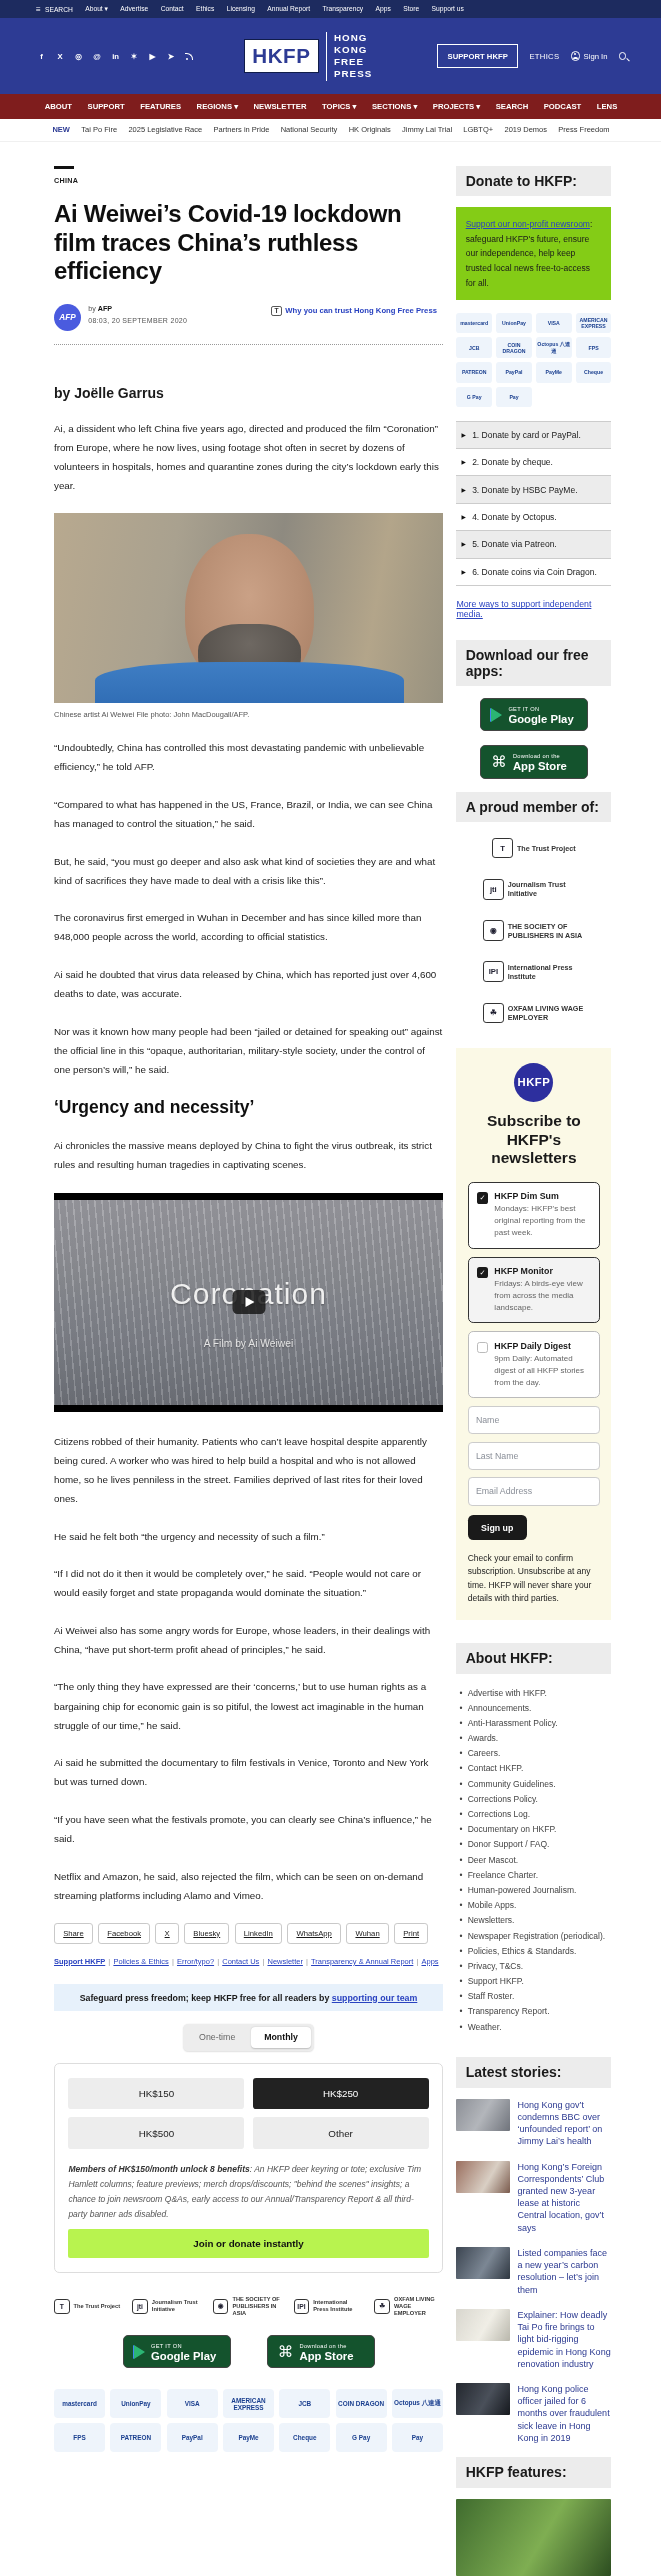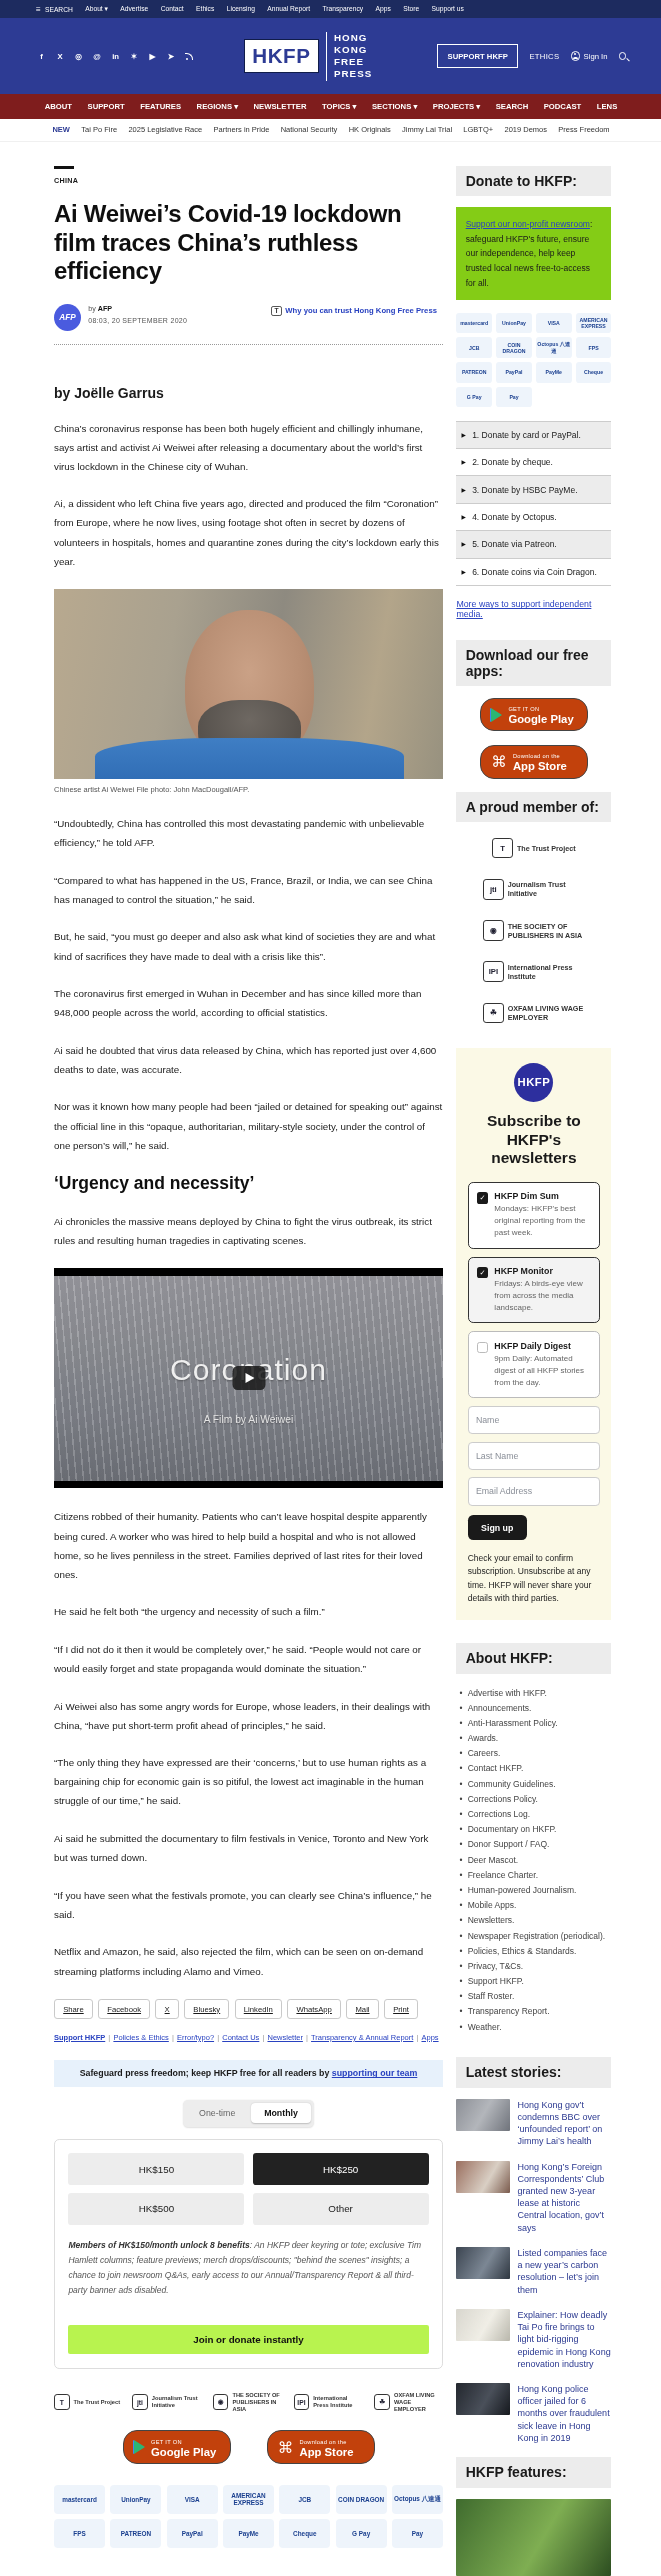--- a/index.html
+++ b/index.html
@@ -184,39 +184,39 @@
   .toggle .opt.sel { background: #fff; color: #111; font-weight: bold; box-shadow: 0 0.5px 1.5px rgba(0,0,0,0.2); }
   .amounts {
     border: 0.5px solid #ddd; border-radius: 5.2px; padding: 13.4px; margin-bottom: 20.6px;
   }
   .amount-grid { display: grid; grid-template-columns: 1fr 1fr; gap: 8.2px; margin-bottom: 13.4px; }
   .amount {
     background: #ededed; border: none; border-radius: 3.1px; font-size: 9.8px;
     padding: 10.3px 0; text-align: center; cursor: pointer; color: #222;
   }
   .amount.sel { background: #222; color: #fff; }
-  .benefits { font-style: italic; color: #555; font-size: 8.5px; line-height: 1.75; margin-bottom: 27px; }
+  .benefits { font-style: italic; color: #555; font-size: 8.5px; line-height: 1.75; margin-bottom: 7px; }
   .benefits b { color: #333; }
   .cta-btn {
     display: block; width: 100%; background: #b8f34f; color: #111;
     font-weight: bold; font-size: 9.8px; text-align: center;
     padding: 9.3px 0; border: none; border-radius: 2.1px; cursor: pointer;
   }
   
   .trust-row { display: flex; align-items: center; justify-content: space-between; margin: 23px 0 17.5px; }
   .tbadge { display: flex; align-items: center; gap: 4.1px; cursor: pointer; }
   .tbadge .ticon {
     width: 15.5px; height: 15.5px; border: 1px solid #333; border-radius: 3.1px;
     display: flex; align-items: center; justify-content: center;
     font-weight: bold; font-size: 6.7px; color: #223; flex: none;
   }
   .tbadge .tlabel { font-size: 5.7px; font-weight: bold; color: #333; line-height: 1.25; max-width: 49px; }
   .app-badges { display: flex; gap: 36px; justify-content: center; margin-bottom: 20.6px; }
   .store-badge {
-    background: #c2410c; color: #fff; border-radius: 14px; border: 0.5px solid #444;
+    background: #14532d; color: #fff; border-radius: 5px; border: 0.5px solid #444;
     display: flex; align-items: center; gap: 6.2px; padding: 5.2px 10.3px; cursor: pointer; width: 108px;
   }
   .gp-tri { width: 0; height: 0; border-top: 7.2px solid transparent; border-bottom: 7.2px solid transparent; border-left: 11.3px solid #2bb673; filter: drop-shadow(-1px 0 0 #4285f4); }
   .apple-glyph { font-size: 15.5px; line-height: 1; }
   .store-txt .small { font-size: 5.7px; letter-spacing: 0.3px; }
   .store-txt .big { font-size: 11.3px; font-weight: bold; line-height: 1.1; }
   
   .pay-grid { display: grid; grid-template-columns: repeat(7,1fr); gap: 5.2px; margin-bottom: 24px; }
   .pay-grid .pay {
     background: #eef4fb; border-radius: 4.1px; height: 29px;
@@ -404,21 +404,20 @@
       <div class="trust-line">
         <span class="trust-t">T</span>
         <a class="trust-link">Why you can trust Hong Kong Free Press</a>
       </div>
     </div>
     <div class="dotted-sep"></div>
 
     <div class="sub-byline">by Joëlle Garrus</div>
 
     <div>
-        <p>China’s coronavirus response has been both hugely efficient and chillingly inhumane, says artist and activist Ai Weiwei after releasing a documentary about the world’s first virus lockdown in the Chinese city of Wuhan.</p>
         <p>Ai, a dissident who left China five years ago, directed and produced the film “Coronation” from Europe, where he now lives, using footage shot often in secret by dozens of volunteers in hospitals, homes and quarantine zones during the city’s lockdown early this year.</p>
       </div>
 
     <div class="photo">
       <div class="face"></div>
       <div class="beard"></div>
       <div class="shirt"></div>
     </div>
     <div class="caption">Chinese artist Ai Weiwei File photo: John MacDougall/AFP.</div>
 
@@ -458,21 +457,21 @@
         <p>Netflix and Amazon, he said, also rejected the film, which can be seen on on-demand streaming platforms including Alamo and Vimeo.</p>
       </div>
 
     <div class="share-row">
         <span class="share-pill">Share</span>
         <span class="share-pill">Facebook</span>
         <span class="share-pill">X</span>
         <span class="share-pill">Bluesky</span>
         <span class="share-pill">LinkedIn</span>
         <span class="share-pill">WhatsApp</span>
-        <span class="share-pill">Mail</span>
+        <span class="share-pill">Wuhan</span>
         <span class="share-pill">Print</span>
       </div>
 
     <div class="foot-links">
       <a class="bold">Support HKFP</a><span class="sep">|</span><a>Policies &amp; Ethics</a><span class="sep">|</span><a>Error/typo?</a><span class="sep">|</span><a>Contact Us</a><span class="sep">|</span><a>Newsletter</a><span class="sep">|</span><a>Transparency &amp; Annual Report</a><span class="sep">|</span><a>Apps</a>
     </div>
 
     <div class="sup-banner">
       <span>Safeguard press freedom; keep HKFP free for all readers by </span><a style="text-decoration:underline;">supporting our team</a>
     </div>

